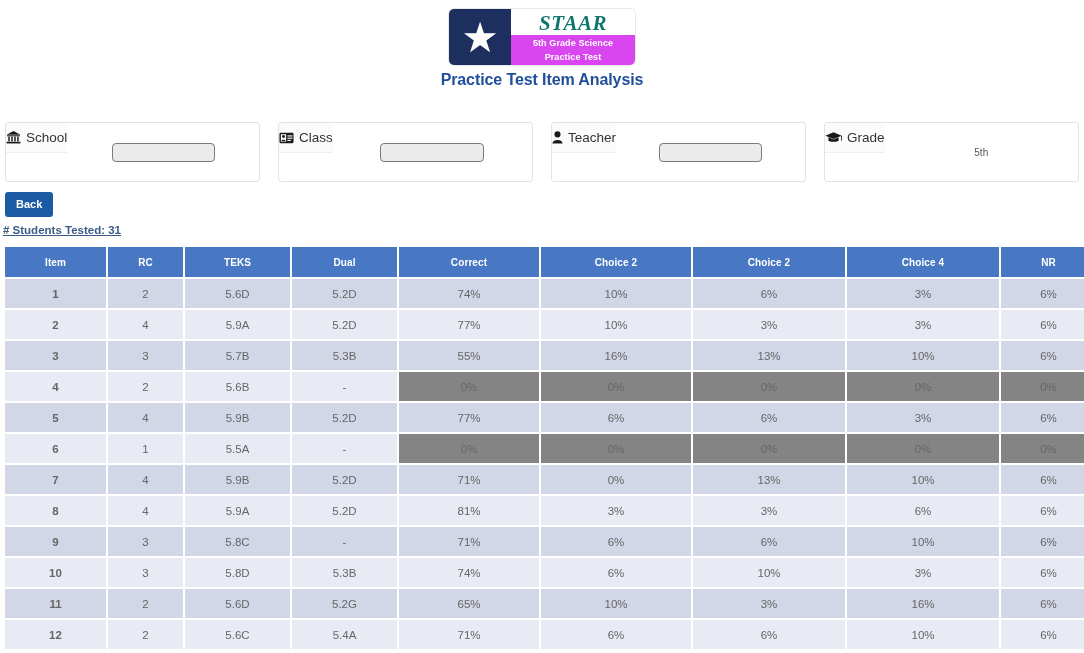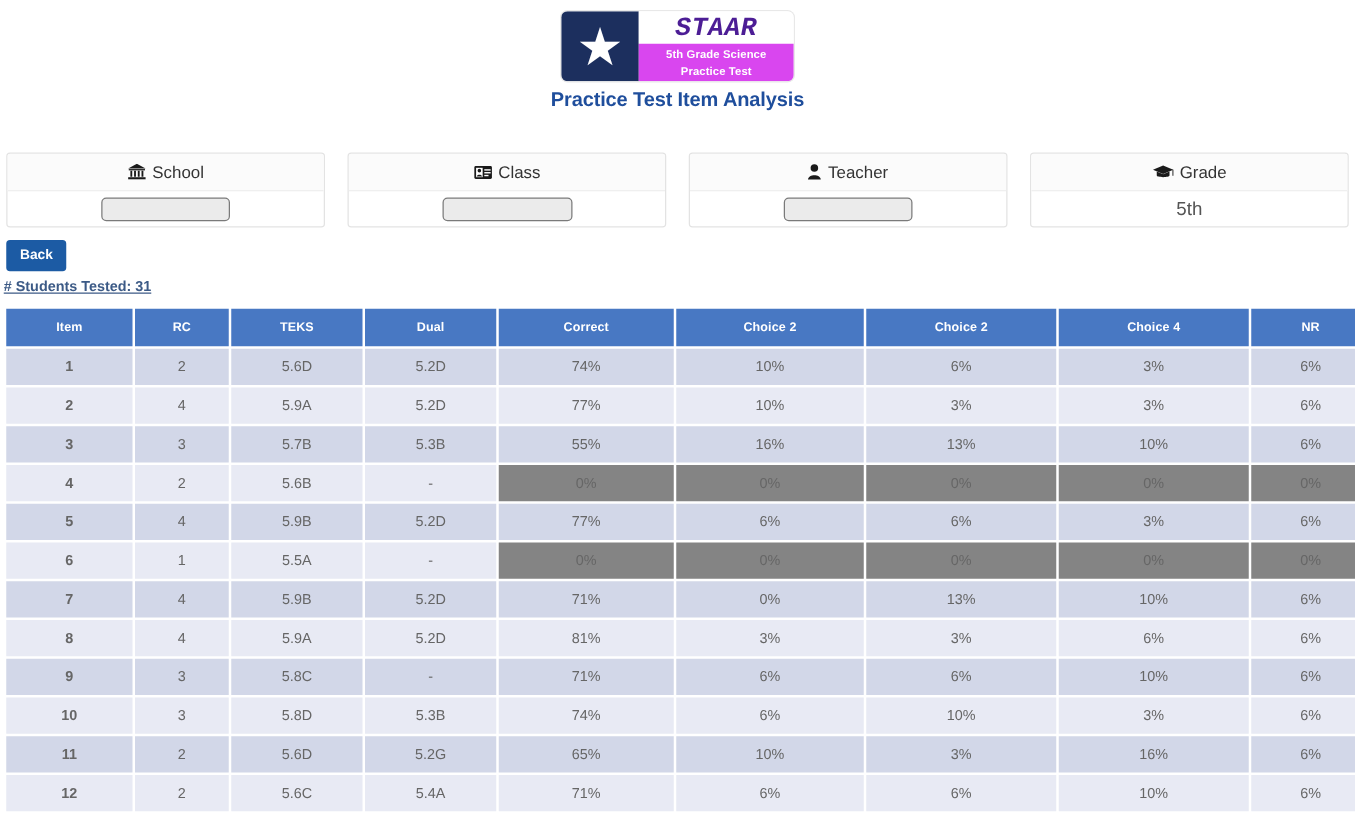--- a/index.html
+++ b/index.html
@@ -37,23 +37,23 @@
   .logo-right {
     position: absolute; left: 62px; top: 0;
     width: 124px; height: 56px;
   }
   .logo-word {
     height: 26px; background: #ffffff;
     display: flex; align-items: center; justify-content: center;
     padding-top: 2px;
   }
   .logo-word span {
-    font-family: Liberation Mono, monospace;
+    font-family: Liberation Serif, serif;
     font-weight: bold; font-style: italic;
-    font-size: 21px; color: #4c1d95; letter-spacing: 0.5px;
+    font-size: 21px; color: #0f766e; letter-spacing: 0.5px;
   }
   .logo-sub {
     height: 30px; background: #d946ef;
     color: #ffffff; text-align: center;
     padding-top: 1px;
   }
   .logo-sub div {
     font-size: 9px; font-weight: bold; line-height: 14px;
     letter-spacing: 0.1px;
   }
@@ -67,42 +67,42 @@
   .filters {
     position: absolute; top: 122px; left: 5px;
     width: 1074px; height: 60px;
     display: flex; gap: 18px;
   }
   .filter-card {
     flex: 1 1 0;
     border: 1px solid #e3e3e3;
     border-radius: 3px;
     background: #ffffff;
-    display: flex; flex-direction: column;
+    display: flex; flex-direction: row;
     overflow: hidden;
   }
   .filter-head {
     height: 30px; background: #fbfbfb;
     border-bottom: 1px solid #efefef;
     display: flex; align-items: center; justify-content: center;
     gap: 5px;
     font-size: 13.5px; color: #333333;
   }
   .filter-head .ficon { display: inline-flex; align-items: center; }
   .filter-body {
     flex: 1; display: flex; align-items: center; justify-content: center;
   }
   .filter-input {
     width: 103px; height: 19px;
     background: #ebebeb;
     border: 1px solid #7a7a7a;
     border-radius: 4px;
   }
   .filter-input.wide { width: 104px; }
-  .filter-text { font-size: 15px; color: #555555; }
+  .filter-text { font-size: 10px; color: #555555; }
 
   
   .back-btn {
     position: absolute; left: 5px; top: 192px;
     background: #1c5ba4; color: #ffffff;
     border: none; border-radius: 3px;
     font-size: 11px; font-weight: bold;
     padding: 6px 11px 7px 11px;
     cursor: pointer;
     font-family: "Liberation Sans", sans-serif;

